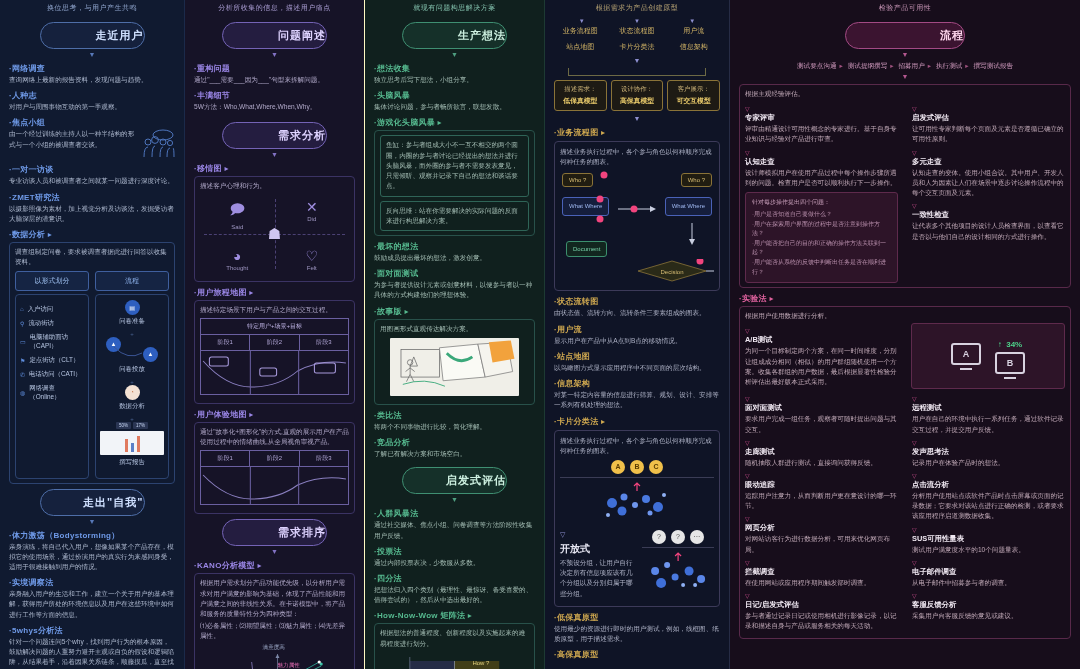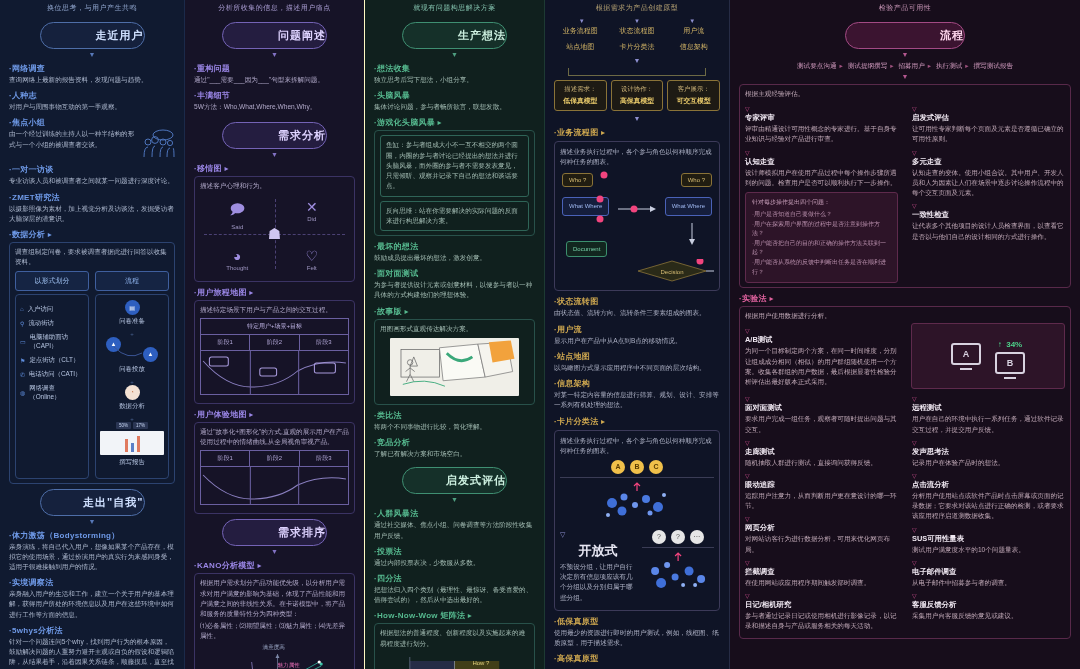--- a/index.html
+++ b/index.html
@@ -543,21 +543,21 @@
               <circle cx="48" cy="32" r="2.5" fill="#6f96ee"></circle>
                 <circle cx="62" cy="14" r="2" fill="#8fb0f4"></circle>
               <circle cx="6" cy="34" r="2" fill="#8fb0f4"></circle>
             </svg>
           </div>
         </div>
       </div>
       <div style="display:flex;gap:6px;margin-top:5px;">
         <div style="flex:1.05">
           <span class="caret" style="color:#8d8fd0;text-align:left;">▽</span>
-          <div style="font-size:13px;font-weight:bold;color:#e8e8f4;margin-bottom:2px;text-align:center;">开放式</div>
+          <div style="font-size:10px;font-weight:bold;color:#e8e8f4;margin-bottom:2px;">开放式</div>
           <div class="body-txt">不预设分组，让用户自行决定所有信息项应该有几个分组以及分别归属于哪些分组。</div>
         </div>
         <div style="flex:1">
           <div style="display:flex;gap:5px;justify-content:center;margin-bottom:3px;">
             <span class="circleq">?</span>
             <span class="circleq">?</span>
             <span class="circleq">···</span>
           </div>
           <div style="border-top:1px solid #3a3c55;padding-top:3px;">
             <svg width="100%" height="40" viewBox="0 0 70 40">
@@ -665,21 +665,21 @@
           <span class="tri5">▽</span>
           <div class="itemhead">眼动追踪</div>
           <div class="body-txt">追踪用户注意力，从而判断用户更在意设计的哪一环节。</div>
           <span class="tri5">▽</span>
           <div class="itemhead">网页分析</div>
           <div class="body-txt">对网站访客行为进行数据分析，可用来优化网页布局。</div>
           <span class="tri5">▽</span>
           <div class="itemhead">拦截调查</div>
           <div class="body-txt">在使用网站或应用程序期间触发部时调查。</div>
           <span class="tri5">▽</span>
-          <div class="itemhead">日记/相机研究</div>
+          <div class="itemhead">日记/启发式评估</div>
           <div class="body-txt">参与者通过记录日记或使用相机进行影像记录，以记录和描述自身与产品或服务相关的每天活动。</div>
 
         </div>
         <div>
           <span class="tri5">▽</span>
           <div class="itemhead">远程测试</div>
           <div class="body-txt">用户在自己的环境中执行一系列任务，通过软件记录交互过程，并提交用户反馈。</div>
           <span class="tri5">▽</span>
           <div class="itemhead">发声思考法</div>
           <div class="body-txt">记录用户在体验产品时的想法。</div>

